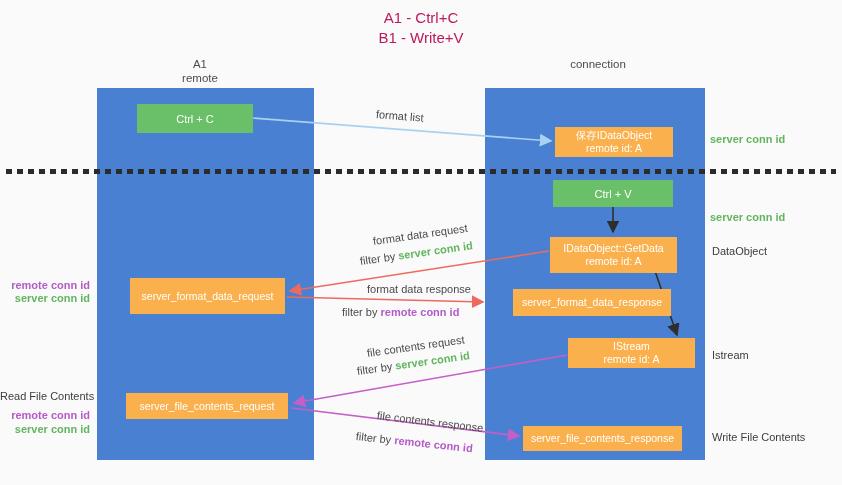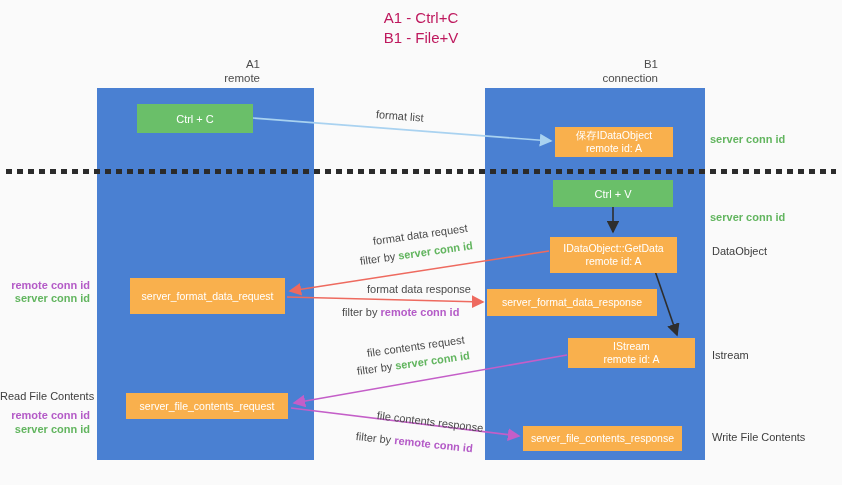--- a/index.html
+++ b/index.html
@@ -6,21 +6,21 @@
   .canvas {
     position:relative; width:842px; height:485px;
     background:#fafafa; overflow:hidden;
     font-family:"Liberation Sans", sans-serif;
   }
   .title {
     position:absolute; top:8px; left:0; width:842px;
     text-align:center; font-size:15px; color:#be185d; line-height:20px;
   }
   .lane-header {
-    position:absolute; text-align:right; font-size:11.5px;
+    position:absolute; text-align:center; font-size:11.5px;
     color:#4c4c4c; line-height:14px;
   }
   .lane { position:absolute; background:var(--lane); }
   .divider {
     position:absolute; left:6px; top:169px; width:830px; height:5px;
     background:repeating-linear-gradient(90deg, var(--divider) 0 6px, transparent 6px 11px);
   }
   .box {
     position:absolute; display:flex; flex-direction:column;
     align-items:center; justify-content:center;
@@ -48,29 +48,28 @@
   .mf-mag   { fill:var(--arrow-magenta); }
   .mf-black { fill:var(--arrow-black); }
 </style>
 </head>
 <body>
 
 <div class="canvas">
 
   <div class="title">
     <div>A1 - Ctrl+C</div>
-    <div>B1 - File+V</div>
+    <div>B1 - Write+V</div>
   </div>
 
   <div class="lane-header" style="left:140px;top:57px;width:120px">
     <div>A1</div>
     <div>remote</div>
   </div>
   <div class="lane-header" style="left:538px;top:57px;width:120px">
-    <div>B1</div>
     <div>connection</div>
   </div>
 
   <div class="lane" style="left:97px;top:88px;width:217px;height:372px"></div>
   <div class="lane" style="left:485px;top:88px;width:220px;height:372px"></div>
 
   <div class="divider"></div>
 
   <svg class="arrows">
     <defs>
@@ -106,21 +105,21 @@
   <div class="box green-box" style="left:553px;top:180px;width:120px;height:27px">
     <span>Ctrl + V</span>
   </div>
   <div class="box orange-box" style="left:550px;top:237px;width:127px;height:36px">
     <span>IDataObject::GetData</span>
     <span>remote id: A</span>
   </div>
   <div class="box orange-box" style="left:130px;top:278px;width:155px;height:36px">
     <span>server_format_data_request</span>
   </div>
-  <div class="box orange-box" style="left:487px;top:289px;width:170px;height:27px">
+  <div class="box orange-box" style="left:513px;top:289px;width:158px;height:27px">
     <span>server_format_data_response</span>
   </div>
   <div class="box orange-box" style="left:568px;top:338px;width:127px;height:30px">
     <span>IStream</span>
     <span>remote id: A</span>
   </div>
   <div class="box orange-box" style="left:126px;top:393px;width:162px;height:26px">
     <span>server_file_contents_request</span>
   </div>
   <div class="box orange-box" style="left:523px;top:426px;width:159px;height:25px">

